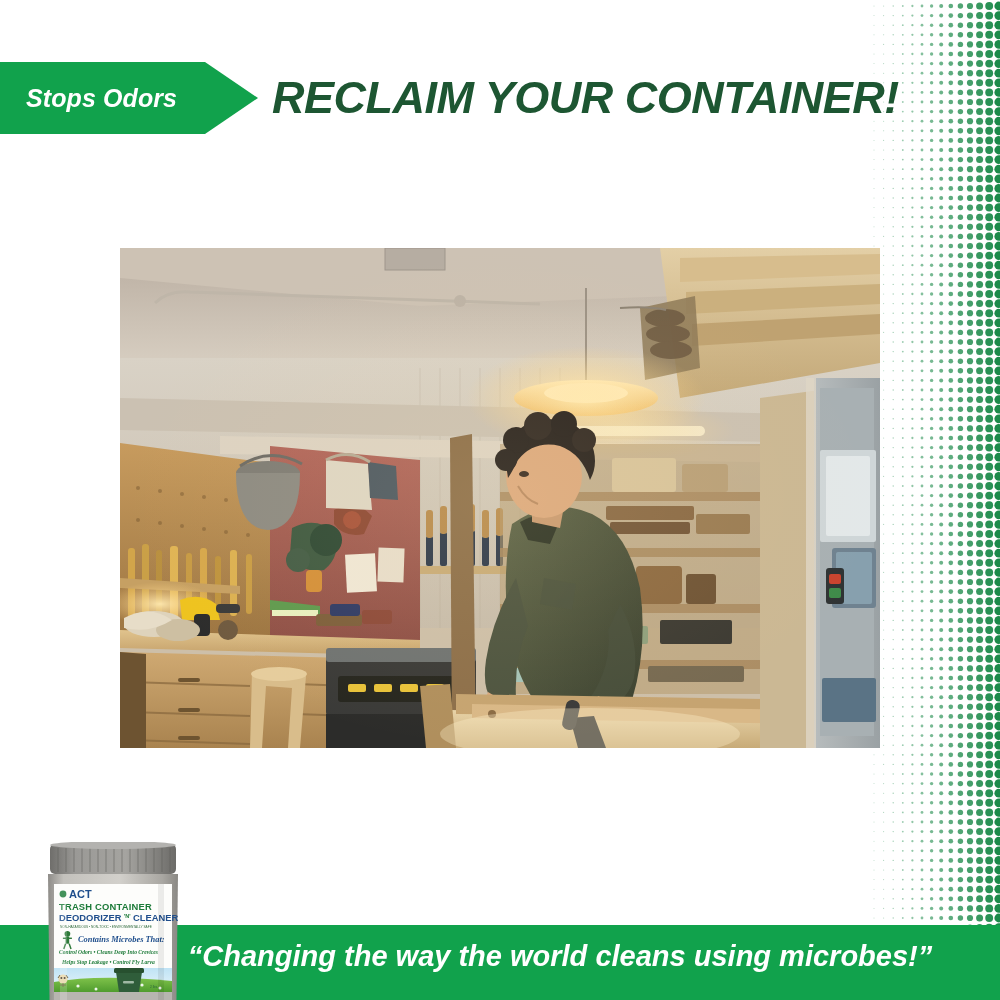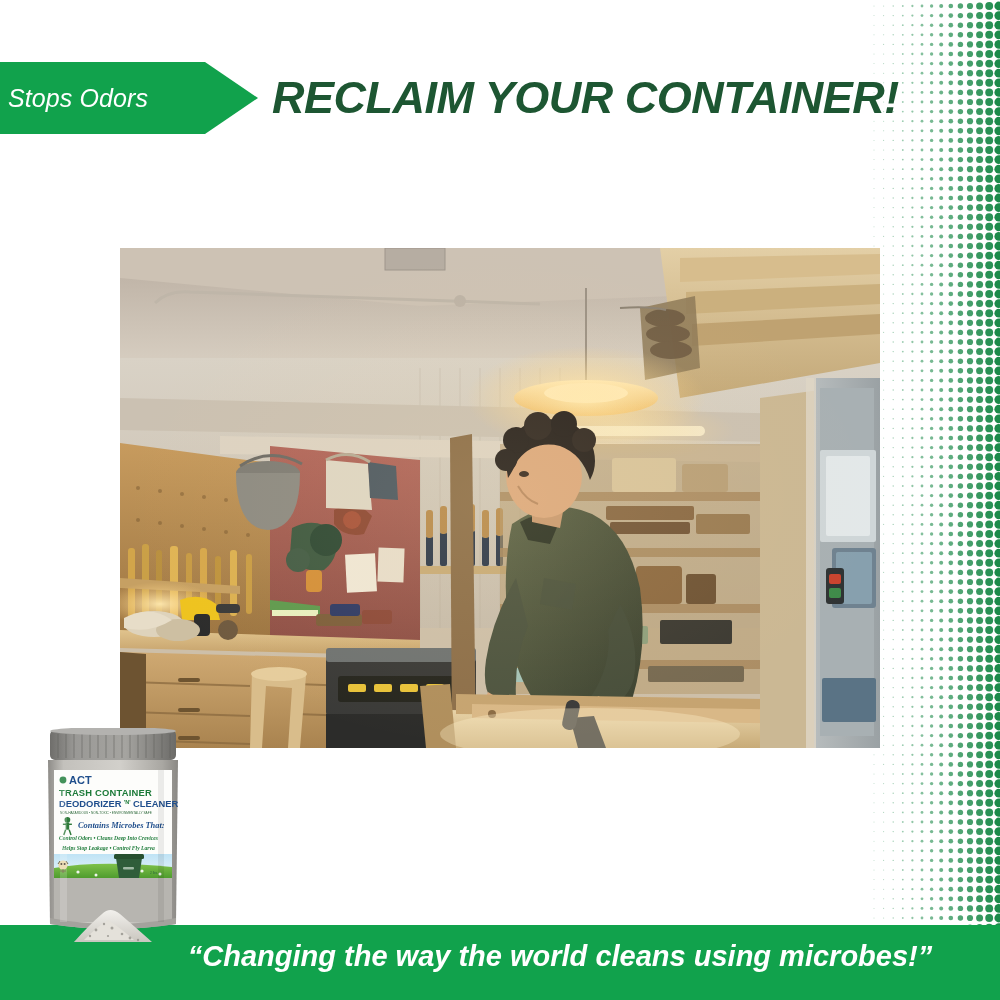--- a/index.html
+++ b/index.html
@@ -8,41 +8,41 @@
 
   
   .halftone{position:absolute;top:0;right:0;width:130px;height:1000px;overflow:hidden;}
   .halftone svg{display:block;}
 
   
   .arrow-tag{position:absolute;left:0;top:62px;width:258px;height:72px;
     background:#11a24c;
     clip-path:polygon(0 0, 205px 0, 258px 36px, 205px 72px, 0 72px);
     display:flex;align-items:center;}
-  .arrow-tag .label{color:#ffffff;font-size:25px;font-weight:normal;font-style:italic;
-    letter-spacing:.1px;padding-left:8px;white-space:nowrap;}
+  .arrow-tag .label{color:#ffffff;font-size:25px;font-weight:bold;font-style:italic;
+    letter-spacing:.1px;padding-left:26px;white-space:nowrap;}
 
   .headline{position:absolute;left:272px;top:66px;width:660px;height:64px;
     color:#1d5632;font-size:45px;font-weight:bold;font-style:italic;
     letter-spacing:-.5px;white-space:nowrap;line-height:64px;}
 
   
   .photo{position:absolute;left:120px;top:248px;width:760px;height:500px;overflow:hidden;
     background:#2b2420;}
   .photo svg{display:block;}
 
   
   .bottom-banner{position:absolute;left:0;bottom:0;width:1000px;height:75px;background:#11a24c;}
   .bottom-banner .tagline{position:absolute;left:0;top:0;width:1000px;height:62px;
     display:flex;align-items:center;justify-content:center;
     color:#ffffff;font-size:29px;font-weight:bold;font-style:italic;
     white-space:nowrap;padding-left:120px;box-sizing:border-box;}
 
   
-  .product{position:absolute;left:38px;bottom:0;width:150px;height:272px;}
+  .product{position:absolute;left:38px;bottom:0;width:150px;height:158px;}
   .product svg{display:block;}
 </style>
 </head>
 <body>
 
 <div class="page">
 
   <div class="halftone">
     <svg width="130" height="1000" viewBox="0 0 130 1000" xmlns="http://www.w3.org/2000/svg">
       <g id="dots" fill="#1c8a4a">

